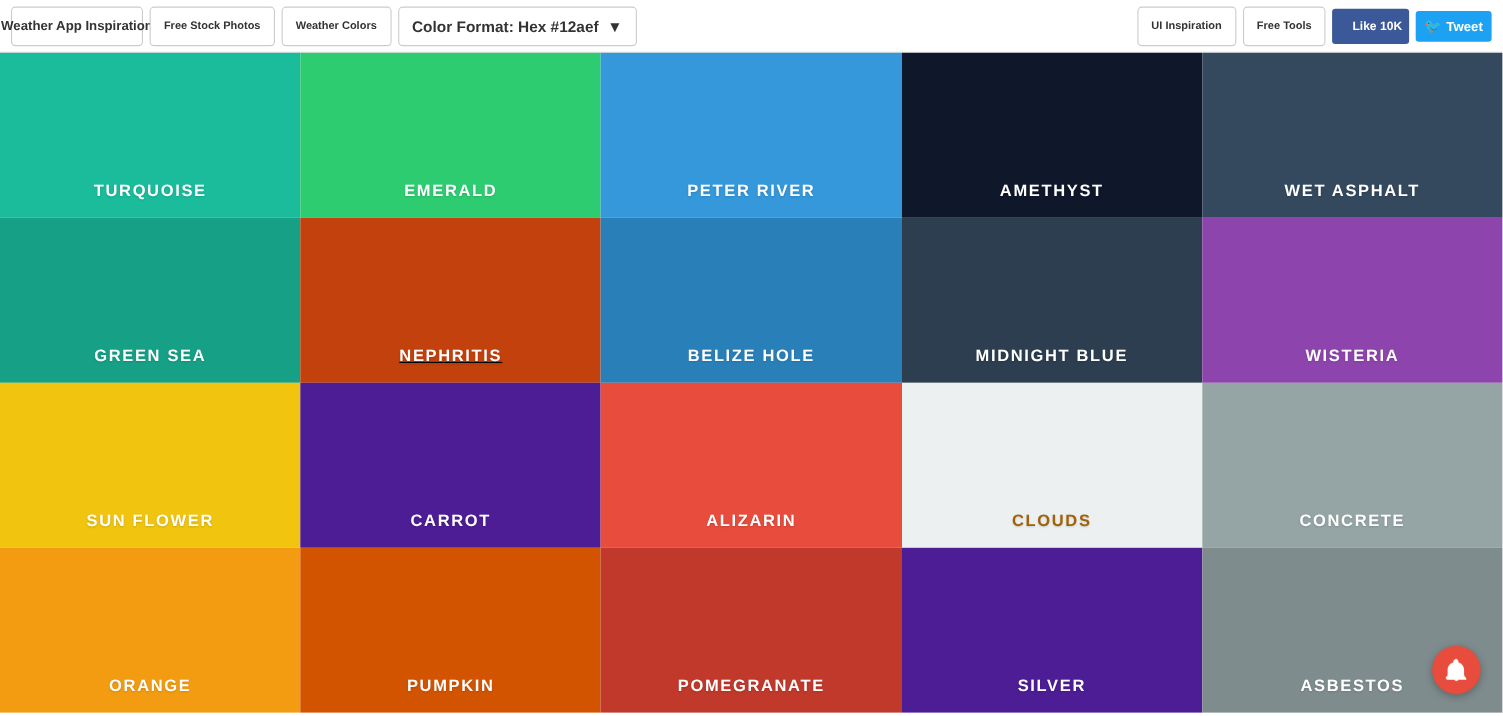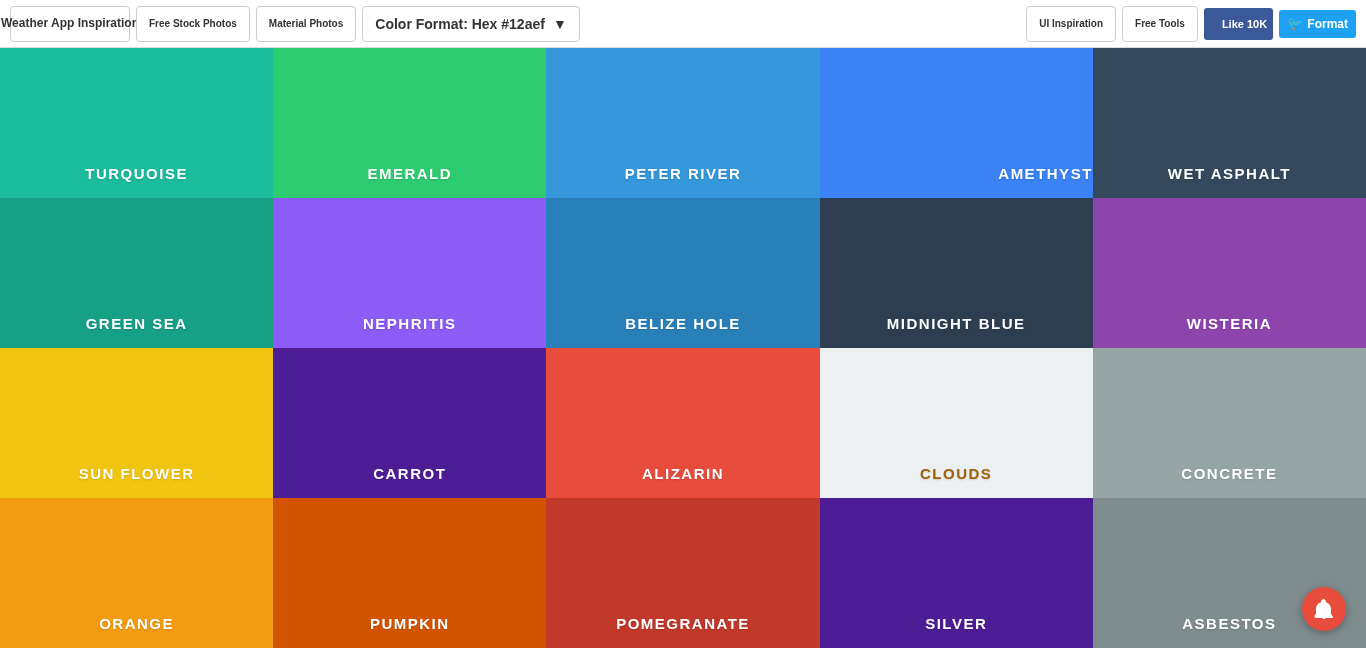--- a/index.html
+++ b/index.html
@@ -134,21 +134,21 @@
 <div id="header">
   <button class="nav-btn" id="weather-app-btn">
     <span>Weather App Inspiration</span>
   </button>
 
   <button class="nav-btn">
     <span>Free Stock Photos</span>
   </button>
 
   <button class="nav-btn">
-    <span>Material Photos</span>
+    <span>Weather Colors</span>
   </button>
 
   <button class="nav-btn" id="color-format-btn">
     <span>Color Format: Hex #12aef</span>
     <span>▼</span>
   </button>
 
   <div class="spacer"></div>
 
   <button class="nav-btn">
@@ -161,44 +161,44 @@
 
   <div class="fb-btn">
     <span class="fb-icon"></span>
     <span style="background:#4b6dad;height:100%;display:flex;align-items:center;padding:0 6px;border-radius:0 3px 3px 0;margin-right:-8px;font-size:11px;">
       <span>Like 10K</span>
     </span>
   </div>
 
   <div class="tw-btn">
     <span class="tw-icon">🐦</span>
-    <span>Format</span>
+    <span>Tweet</span>
   </div>
 </div>
 
 <div id="color-grid">
 <div class="color-cell" style="background-color: rgb(26, 188, 156);">
       <span class="color-name">TURQUOISE</span>
     </div>
     <div class="color-cell" style="background-color: rgb(46, 204, 113);">
       <span class="color-name">EMERALD</span>
     </div>
     <div class="color-cell" style="background-color: rgb(52, 152, 219);">
       <span class="color-name">PETER RIVER</span>
     </div>
-    <div class="color-cell" style="background-color: #3b82f6; justify-content: flex-end;">
+    <div class="color-cell" style="background-color: #0f172a;">
       <span class="color-name">AMETHYST</span>
     </div>
     <div class="color-cell" style="background-color: rgb(52, 73, 94);">
       <span class="color-name">WET ASPHALT</span>
     </div>
     <div class="color-cell" style="background-color: rgb(22, 160, 133);">
       <span class="color-name">GREEN SEA</span>
     </div>
-    <div class="color-cell" style="background-color: #8b5cf6;">
+    <div class="color-cell" style="background-color: #c2410c; text-decoration: underline;">
       <span class="color-name">NEPHRITIS</span>
     </div>
     <div class="color-cell" style="background-color: rgb(41, 128, 185);">
       <span class="color-name">BELIZE HOLE</span>
     </div>
     <div class="color-cell" style="background-color: rgb(44, 62, 80);">
       <span class="color-name">MIDNIGHT BLUE</span>
     </div>
     <div class="color-cell" style="background-color: rgb(142, 68, 173);">
       <span class="color-name">WISTERIA</span>

